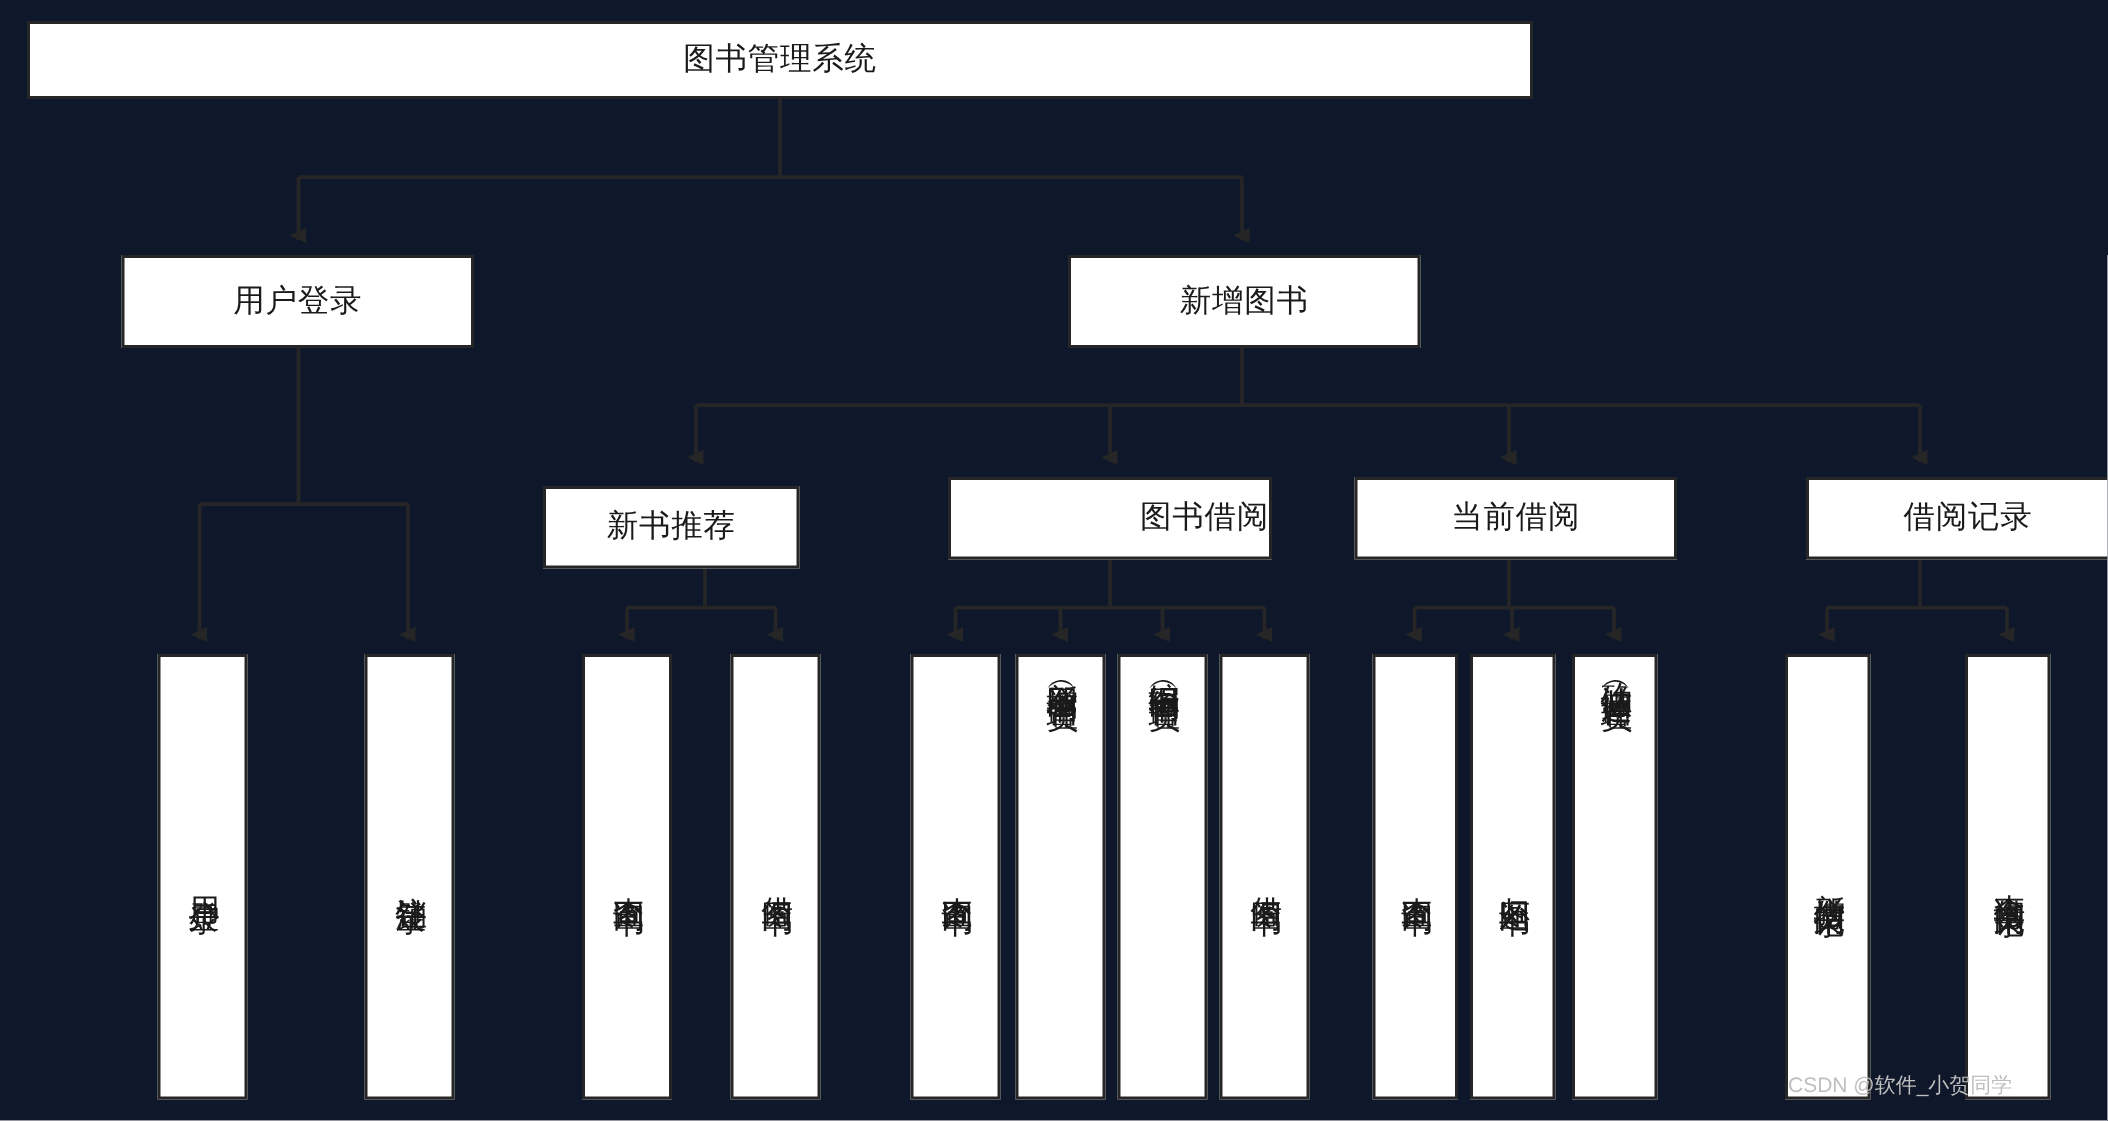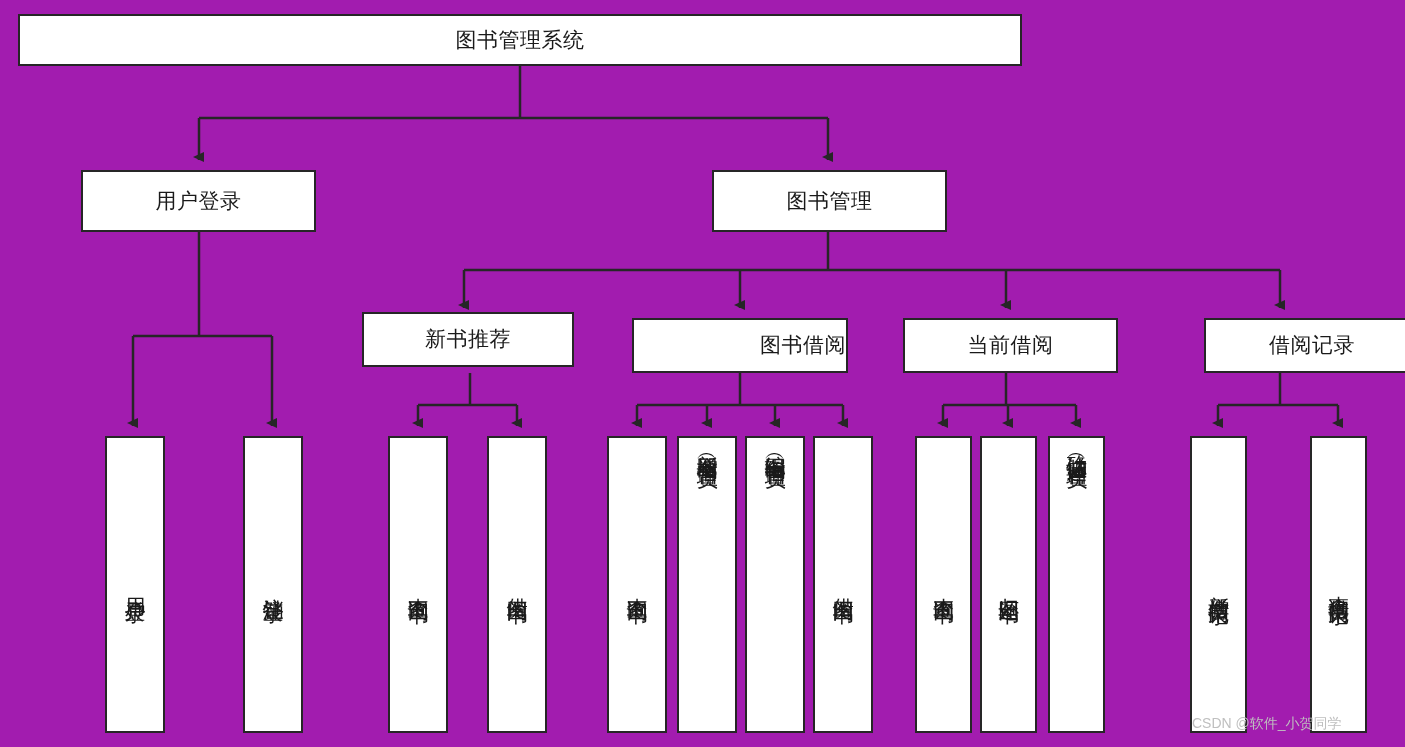--- a/index.html
+++ b/index.html
@@ -7,21 +7,21 @@
     padding: 0;
     background: #ffffff;
   }
   body {
     font-family: "Liberation Sans", "DejaVu Sans", sans-serif;
   }
   #diagram-root {
     position: relative;
     width: 1405px;
     height: 747px;
-    background: #a21caf;
+    background: #0f172a;
     overflow: hidden;
   }
   #diagram-svg {
     position: absolute;
     top: 0;
     left: 0;
     width: 1405px;
     height: 747px;
   }
   .node-box {
@@ -124,24 +124,24 @@
   </svg>
 
   <div class="node-box horizontal" style="left:18px; top:14px; width:1004px; height:52px;">
     <span class="node-label">图书管理系统</span>
   </div>
 
   <div class="node-box horizontal" style="left:81px; top:170px; width:235px; height:62px;">
     <span class="node-label">用户登录</span>
   </div>
   <div class="node-box horizontal" style="left:712px; top:170px; width:235px; height:62px;">
-    <span class="node-label">图书管理</span>
+    <span class="node-label">新增图书</span>
   </div>
 
-  <div class="node-box horizontal" style="left:362px; top:312px; width:212px; height:55px;">
+  <div class="node-box horizontal" style="left:362px; top:324px; width:171px; height:55px;">
     <span class="node-label">新书推荐</span>
   </div>
   <div class="node-box horizontal" style="left:632px; top:318px; width:216px; height:55px;justify-content:flex-end;">
     <span class="node-label">图书借阅</span>
   </div>
   <div class="node-box horizontal" style="left:903px; top:318px; width:215px; height:55px;">
     <span class="node-label">当前借阅</span>
   </div>
   <div class="node-box horizontal" style="left:1172px; top:318px; width:216px; height:55px;margin-left:32px;">
     <span class="node-label">借阅记录</span>

